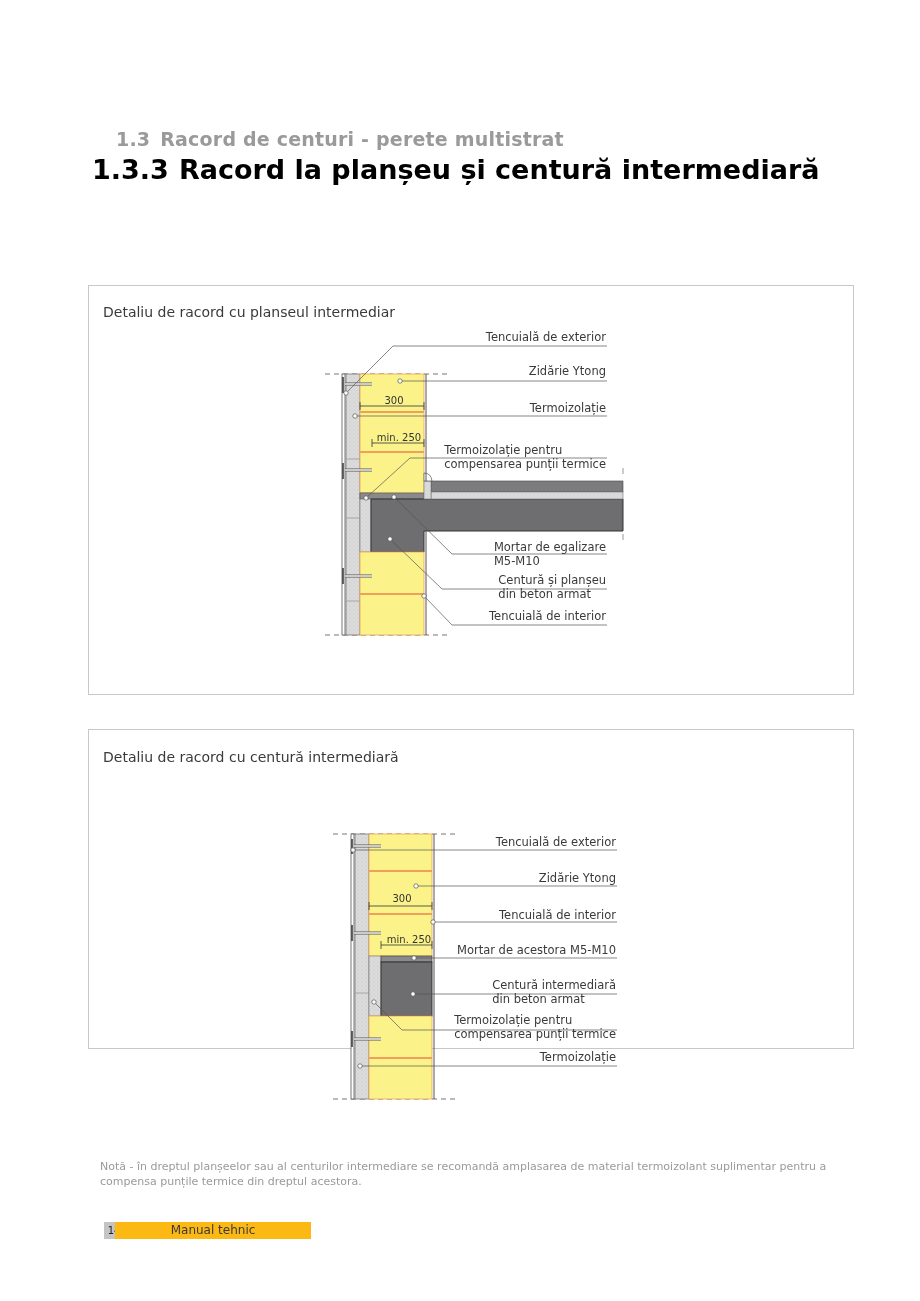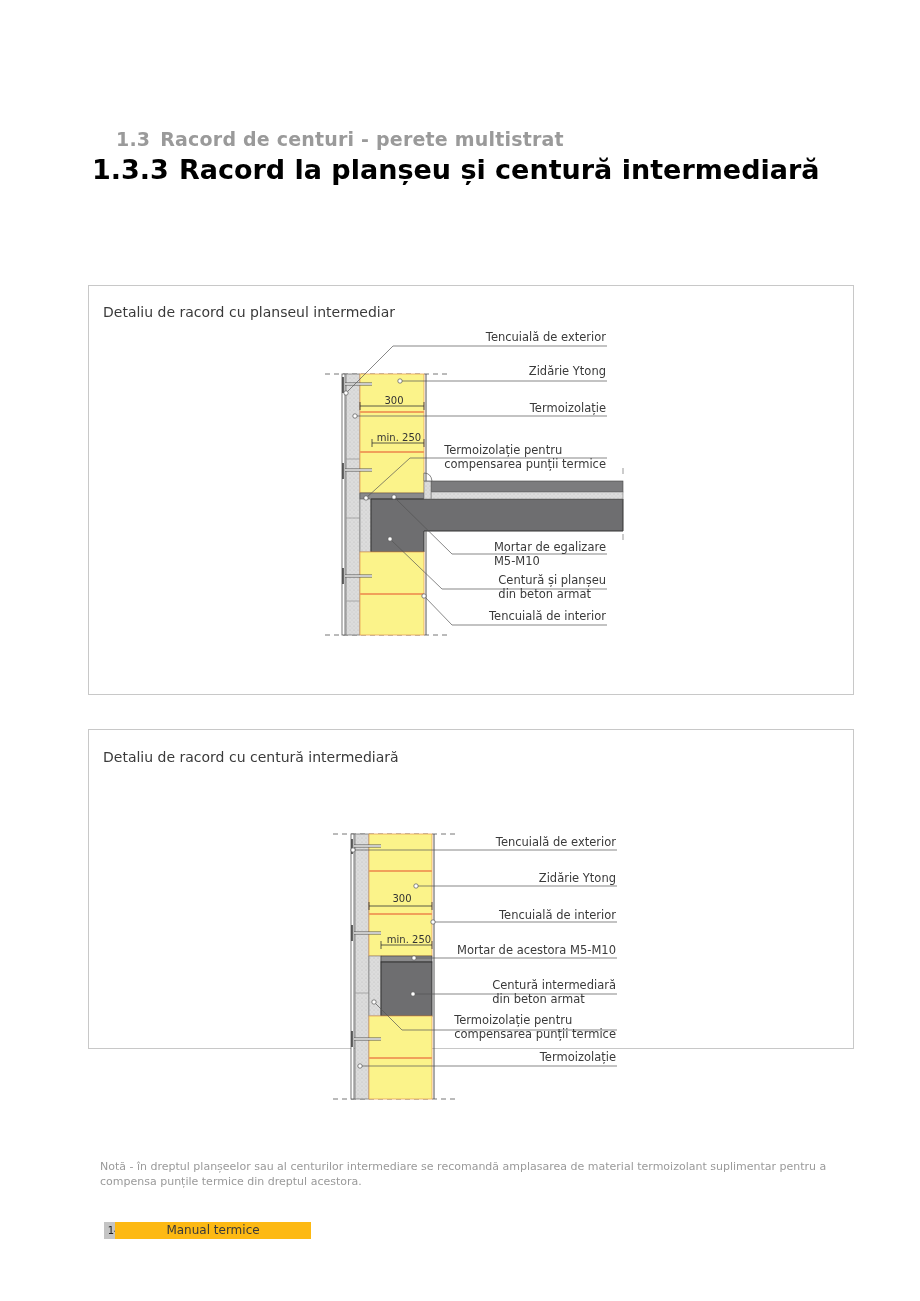--- a/index.html
+++ b/index.html
@@ -212,13 +212,13 @@
   <div class="lbl" style="right:237px;top:283px;">
       <div>Termoizolație pentru</div>
       <div>compensarea punții termice</div>
     </div>
   <div class="lbl" style="right:237px;top:320px;"><span>Termoizolație</span></div>
 </div>
 
 <div class="note">Notă - în dreptul planșeelor sau al centurilor intermediare se recomandă amplasarea de material termoizolant suplimentar pentru a compensa punțile termice din dreptul acestora.</div>
 
 <div class="footer-page">14</div>
-<div class="footer-bar">Manual termice</div>
+<div class="footer-bar">Manual tehnic</div>
 
 </body></html>

